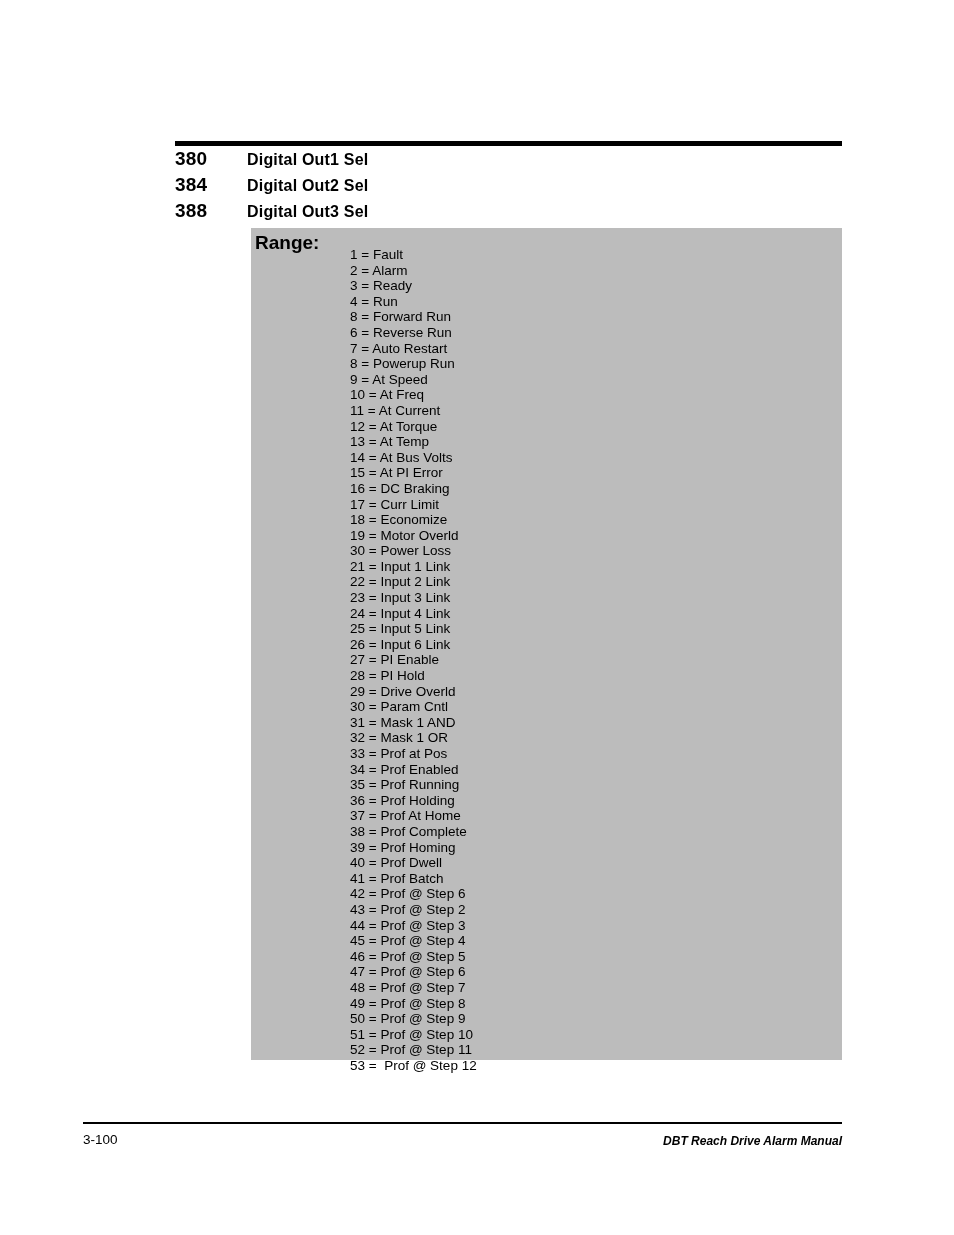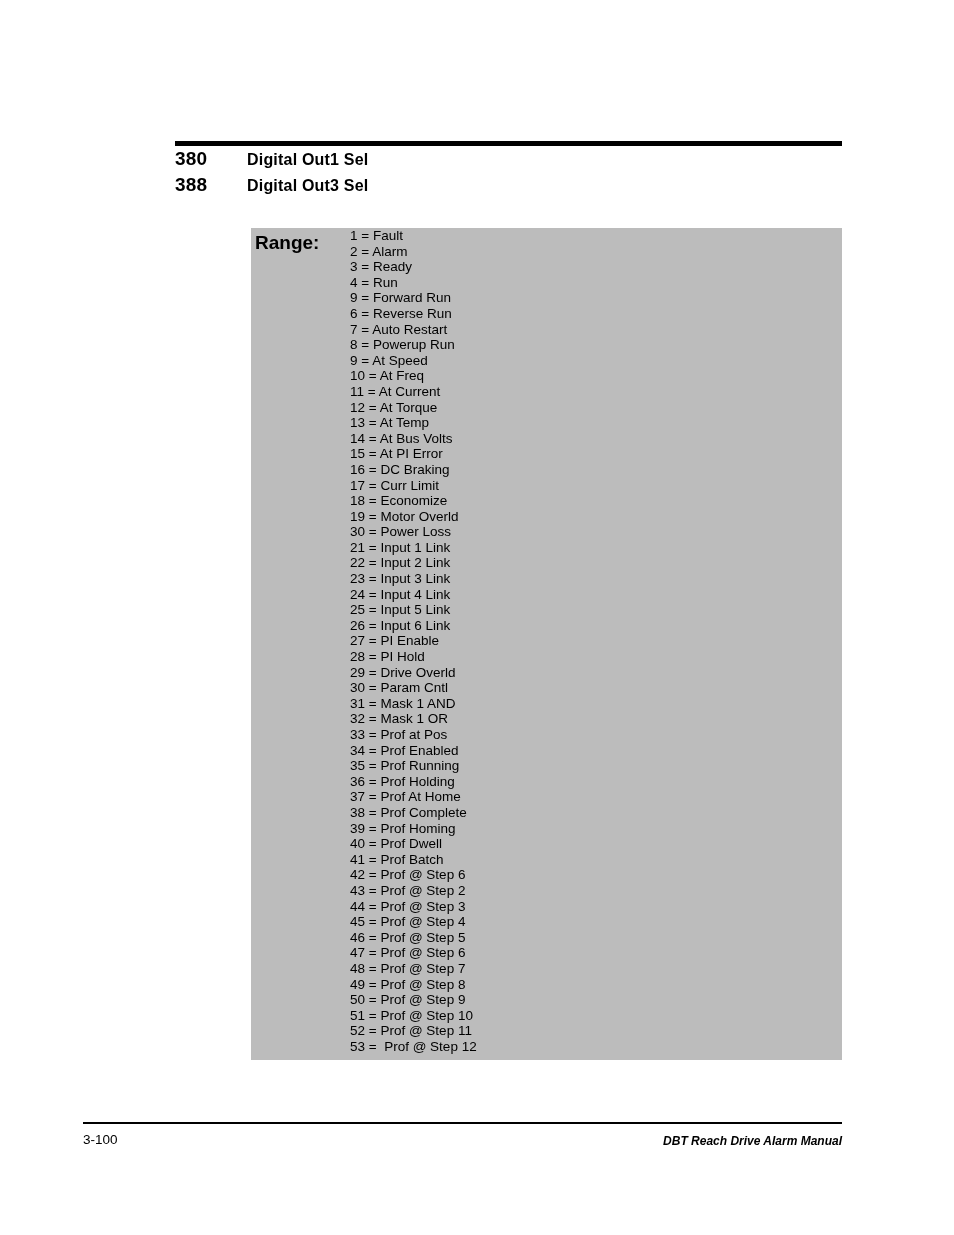--- a/index.html
+++ b/index.html
@@ -75,21 +75,21 @@
     left: 4px;
     top: 4px;
     font-size: 19px;
     font-weight: bold;
     color: #000000;
   }
 
   .range-list {
     position: absolute;
     left: 99px;
-    top: 0;
+    top: 19px;
     margin: 0;
     padding: 0;
     list-style: none;
   }
 
   .range-item {
     font-size: 13.5px;
     line-height: 15.6px;
     color: #000000;
     white-space: pre;
@@ -127,35 +127,39 @@
 <body>
 
 <div class="page">
 
   <div class="header-rule"></div>
 
   <div class="param-block">
     <div class="param-row">
       <span class="param-number">380</span>
       <span class="param-title">Digital Out1 Sel</span>
+    </div>
+    <div class="param-row">
+      <span class="param-number">384</span>
+      <span class="param-title">Digital Out2 Sel</span>
     </div>
     <div class="param-row">
       <span class="param-number">388</span>
       <span class="param-title">Digital Out3 Sel</span>
     </div>
   </div>
 
   <div class="range-panel">
     <span class="range-label">Range:</span>
     <ul class="range-list" id="range-list">
         <li class="range-item">1 = Fault</li>
         <li class="range-item">2 = Alarm</li>
         <li class="range-item">3 = Ready</li>
         <li class="range-item">4 = Run</li>
-        <li class="range-item">9 = Forward Run</li>
+        <li class="range-item">8 = Forward Run</li>
         <li class="range-item">6 = Reverse Run</li>
         <li class="range-item">7 = Auto Restart</li>
         <li class="range-item">8 = Powerup Run</li>
         <li class="range-item">9 = At Speed</li>
         <li class="range-item">10 = At Freq</li>
         <li class="range-item">11 = At Current</li>
         <li class="range-item">12 = At Torque</li>
         <li class="range-item">13 = At Temp</li>
         <li class="range-item">14 = At Bus Volts</li>
         <li class="range-item">15 = At PI Error</li>

